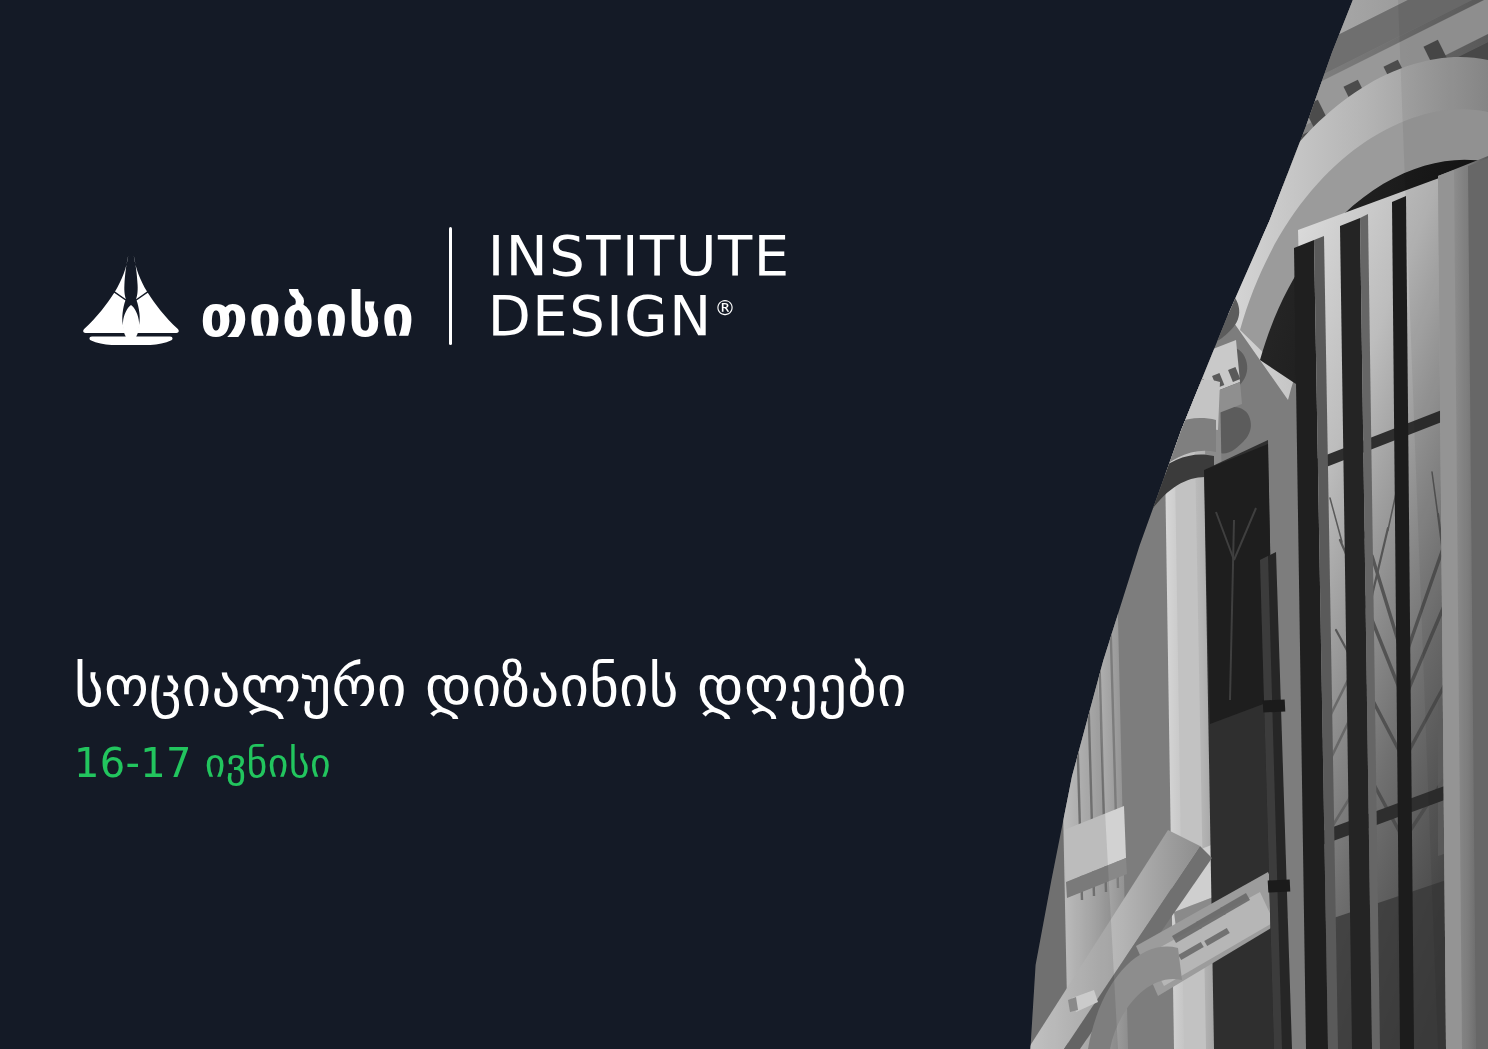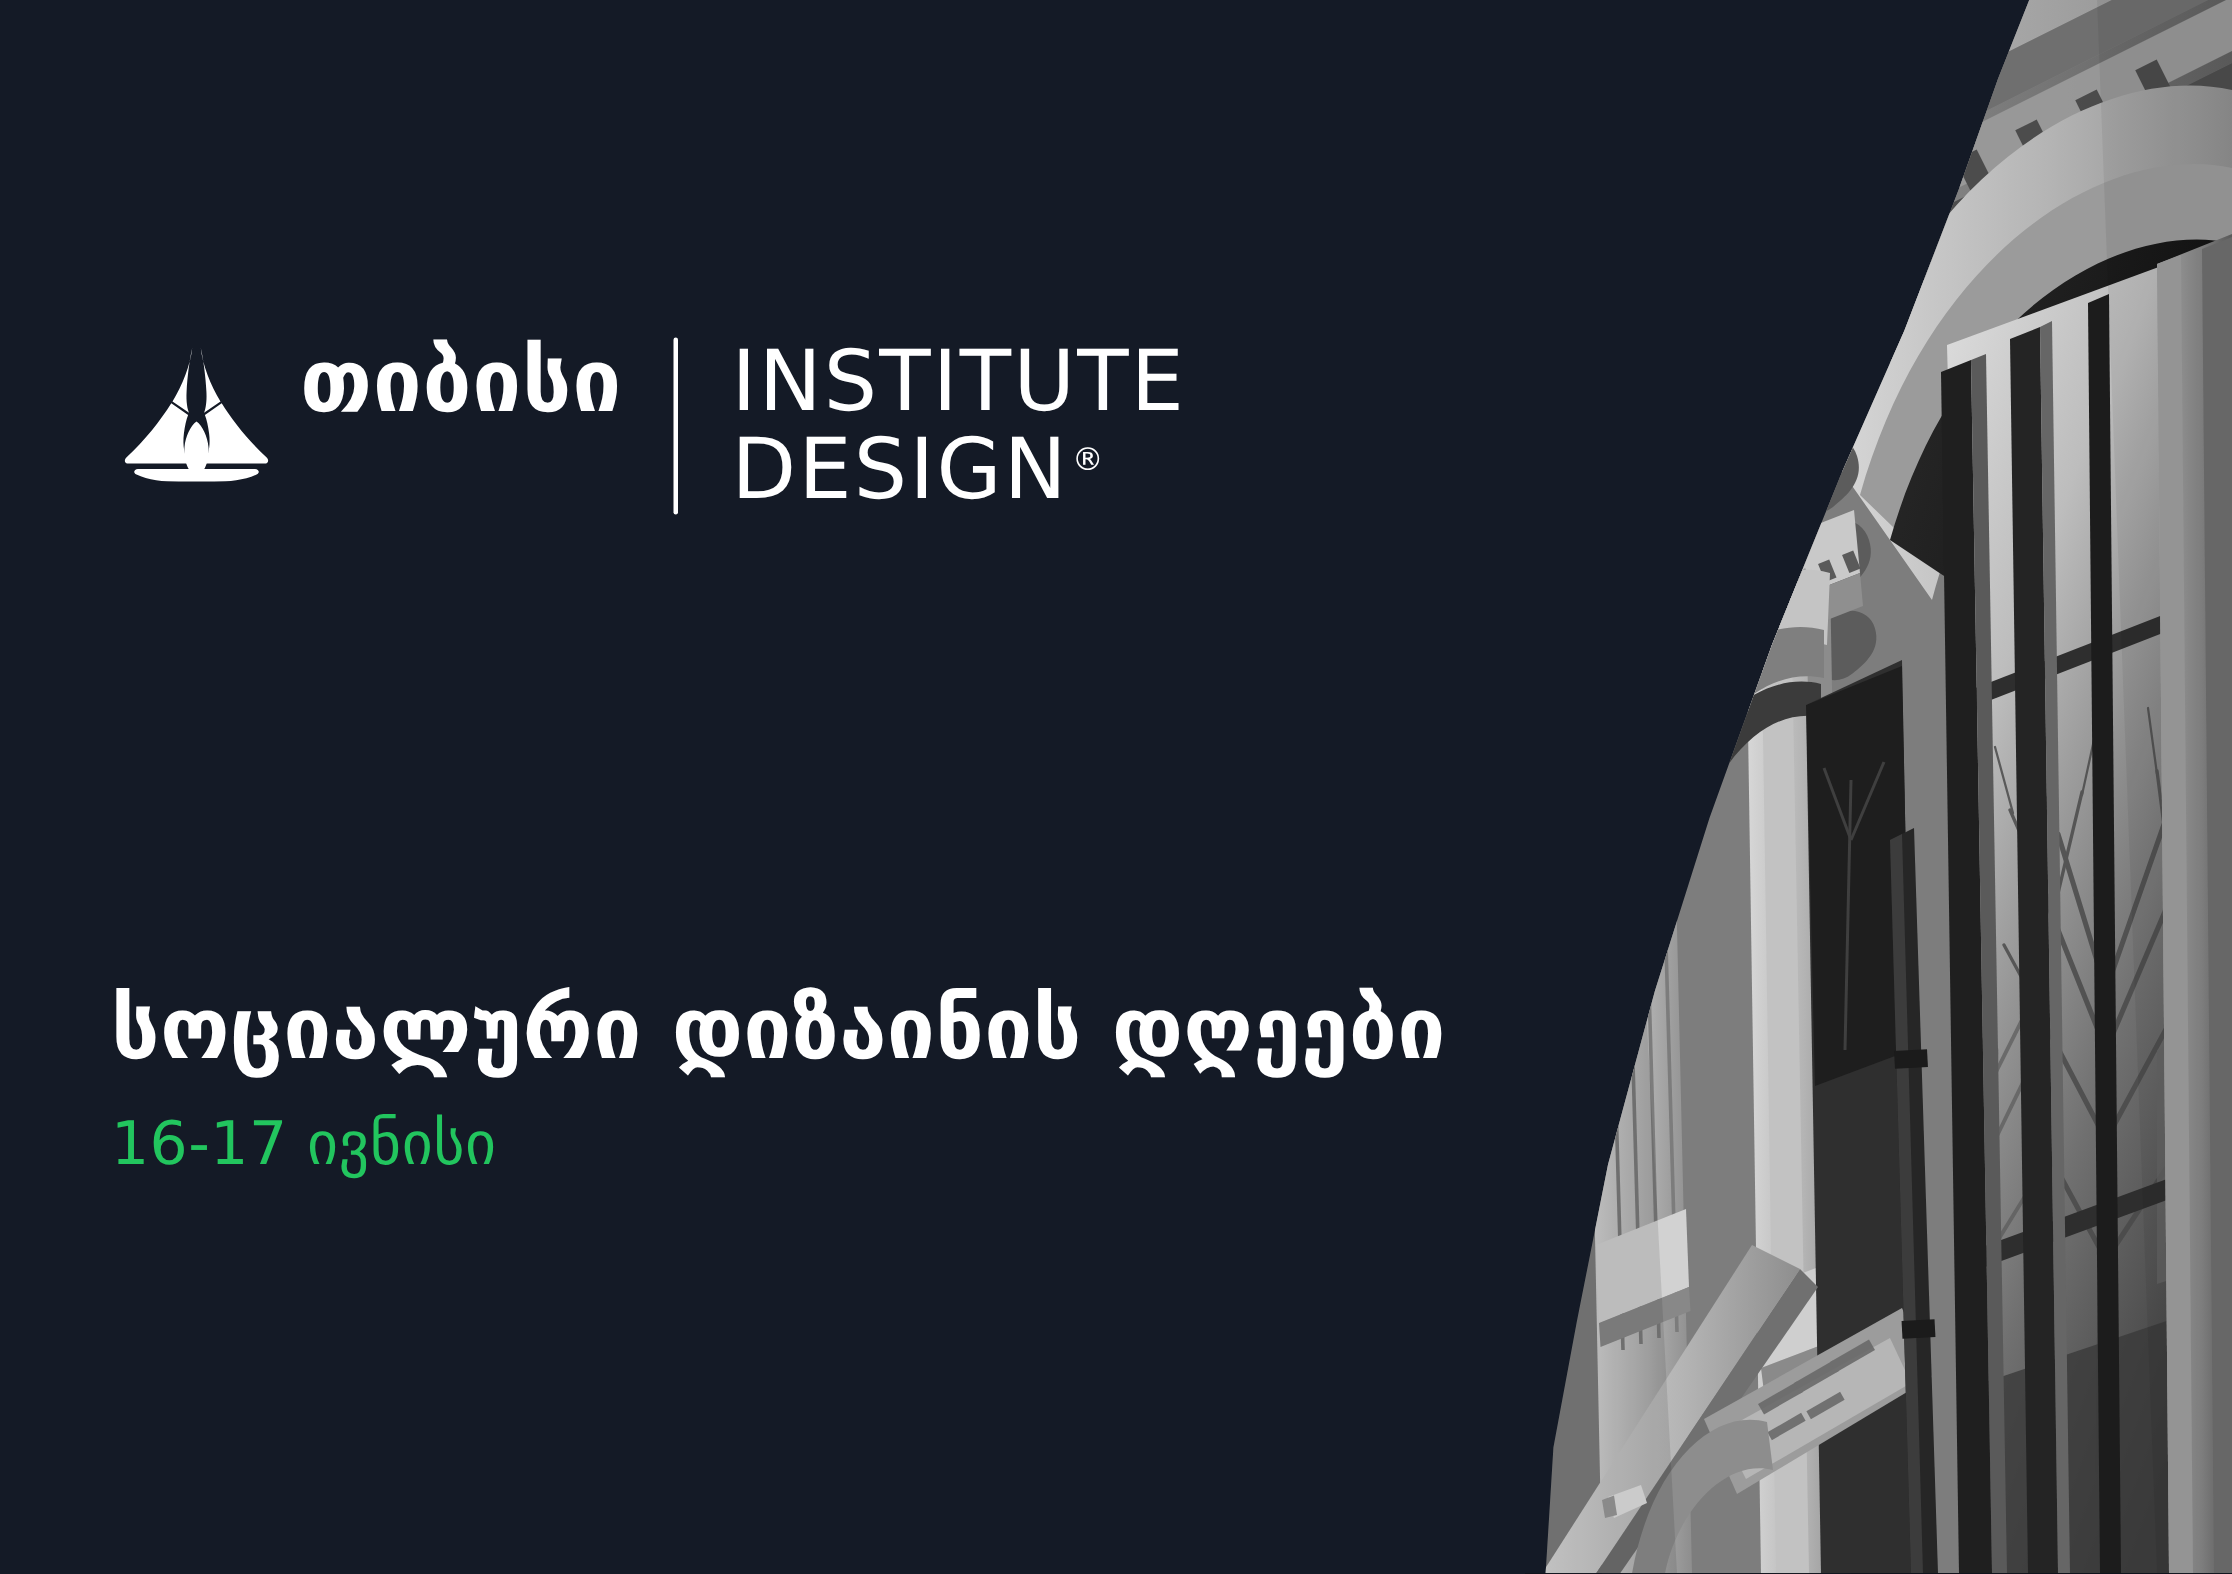--- a/index.html
+++ b/index.html
@@ -38,21 +38,21 @@
         65% 12%, 70% 5%);
   }
   #photo-svg { display: block; width: 520px; height: 1049px; }
 
   
   #brand-lockup {
     position: absolute;
     left: 78px;
     top: 225px;
     display: flex;
-    align-items: flex-start;
+    align-items: flex-end;
     height: 120px;
   }
   #tbc-logo-mark { width: 106px; height: 96px; flex: none; }
   #tbc-wordmark {
     color: #ffffff;
     font-size: 58px;
     font-weight: 700;
     letter-spacing: 0.5px;
     margin-left: 16px;
     line-height: 1;
@@ -89,21 +89,21 @@
   
   #headline-block {
     position: absolute;
     left: 74px;
     top: 655px;
     max-width: 980px;
   }
   #event-title {
     color: #ffffff;
     font-size: 57px;
-    font-weight: 700;
+    font-weight: 400;
     letter-spacing: 0.2px;
     line-height: 1.12;
     margin: 0;
     white-space: nowrap;
   }
   #event-date {
     color: #22c55e;
     font-size: 40px;
     font-weight: 400;
     letter-spacing: 0.3px;

